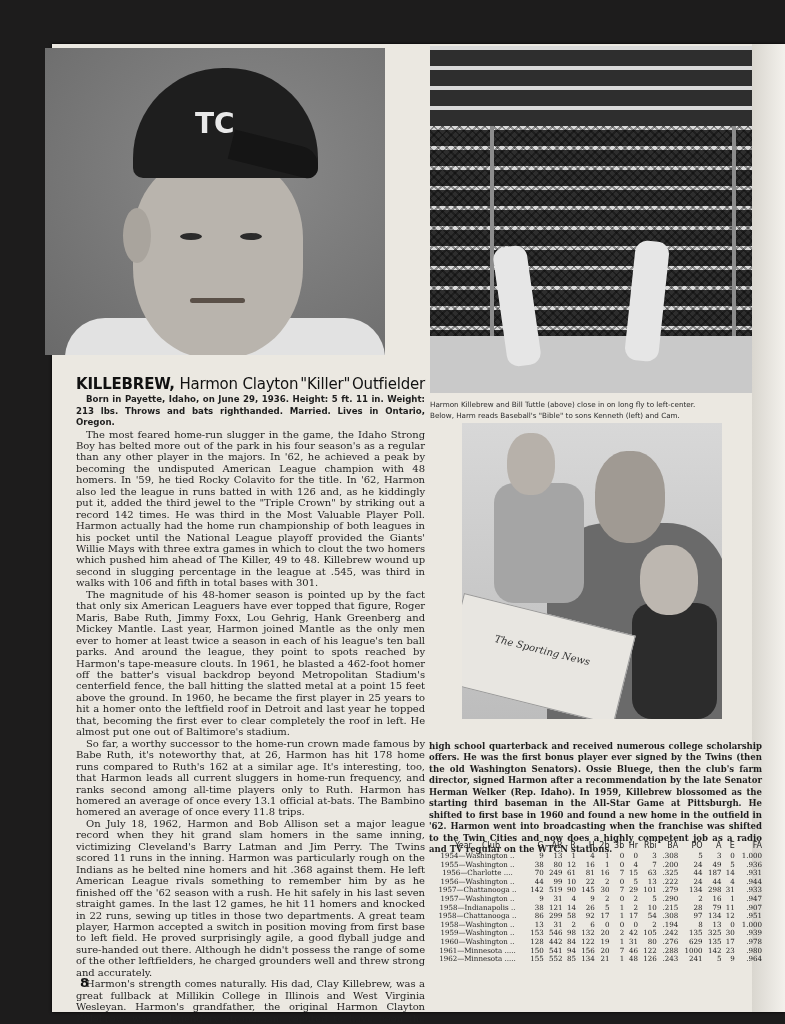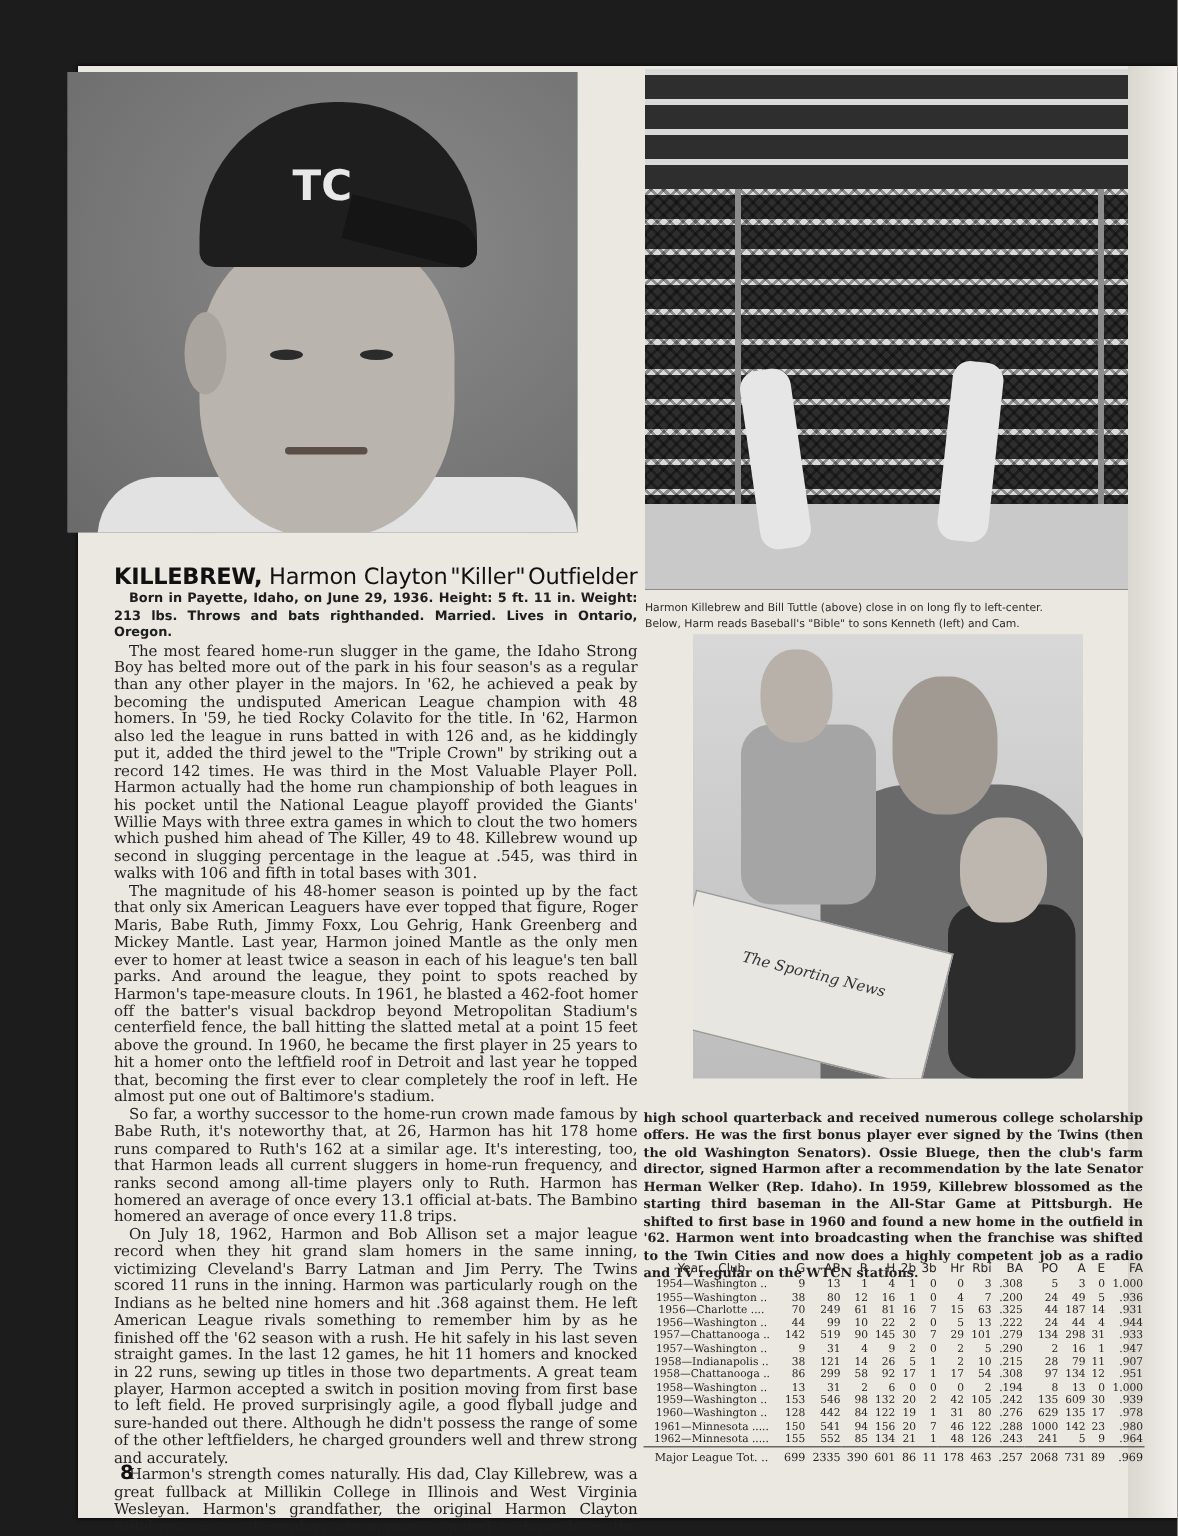--- a/index.html
+++ b/index.html
@@ -285,21 +285,21 @@
         <td>153</td>
         <td>546</td>
         <td>98</td>
         <td>132</td>
         <td>20</td>
         <td>2</td>
         <td>42</td>
         <td>105</td>
         <td>.242</td>
         <td>135</td>
-        <td>609</td>
+        <td>325</td>
         <td>30</td>
         <td>.939</td>
       </tr>
       <tr>
         <td class="l">1960—Washington ..</td>
         <td>128</td>
         <td>442</td>
         <td>84</td>
         <td>122</td>
         <td>19</td>
@@ -337,32 +337,16 @@
         <td>21</td>
         <td>1</td>
         <td>48</td>
         <td>126</td>
         <td>.243</td>
         <td>241</td>
         <td>5</td>
         <td>9</td>
         <td>.964</td>
       </tr>
-      <tr class="total">
-        <td class="l">Major League Tot. ..</td>
-        <td>699</td>
-        <td>2335</td>
-        <td>390</td>
-        <td>601</td>
-        <td>86</td>
-        <td>11</td>
-        <td>178</td>
-        <td>463</td>
-        <td>.257</td>
-        <td>2068</td>
-        <td>731</td>
-        <td>89</td>
-        <td>.969</td>
-      </tr>
     </tbody>
 </table>
 
 <div class="pagenum">8</div>
 
 </body></html>

